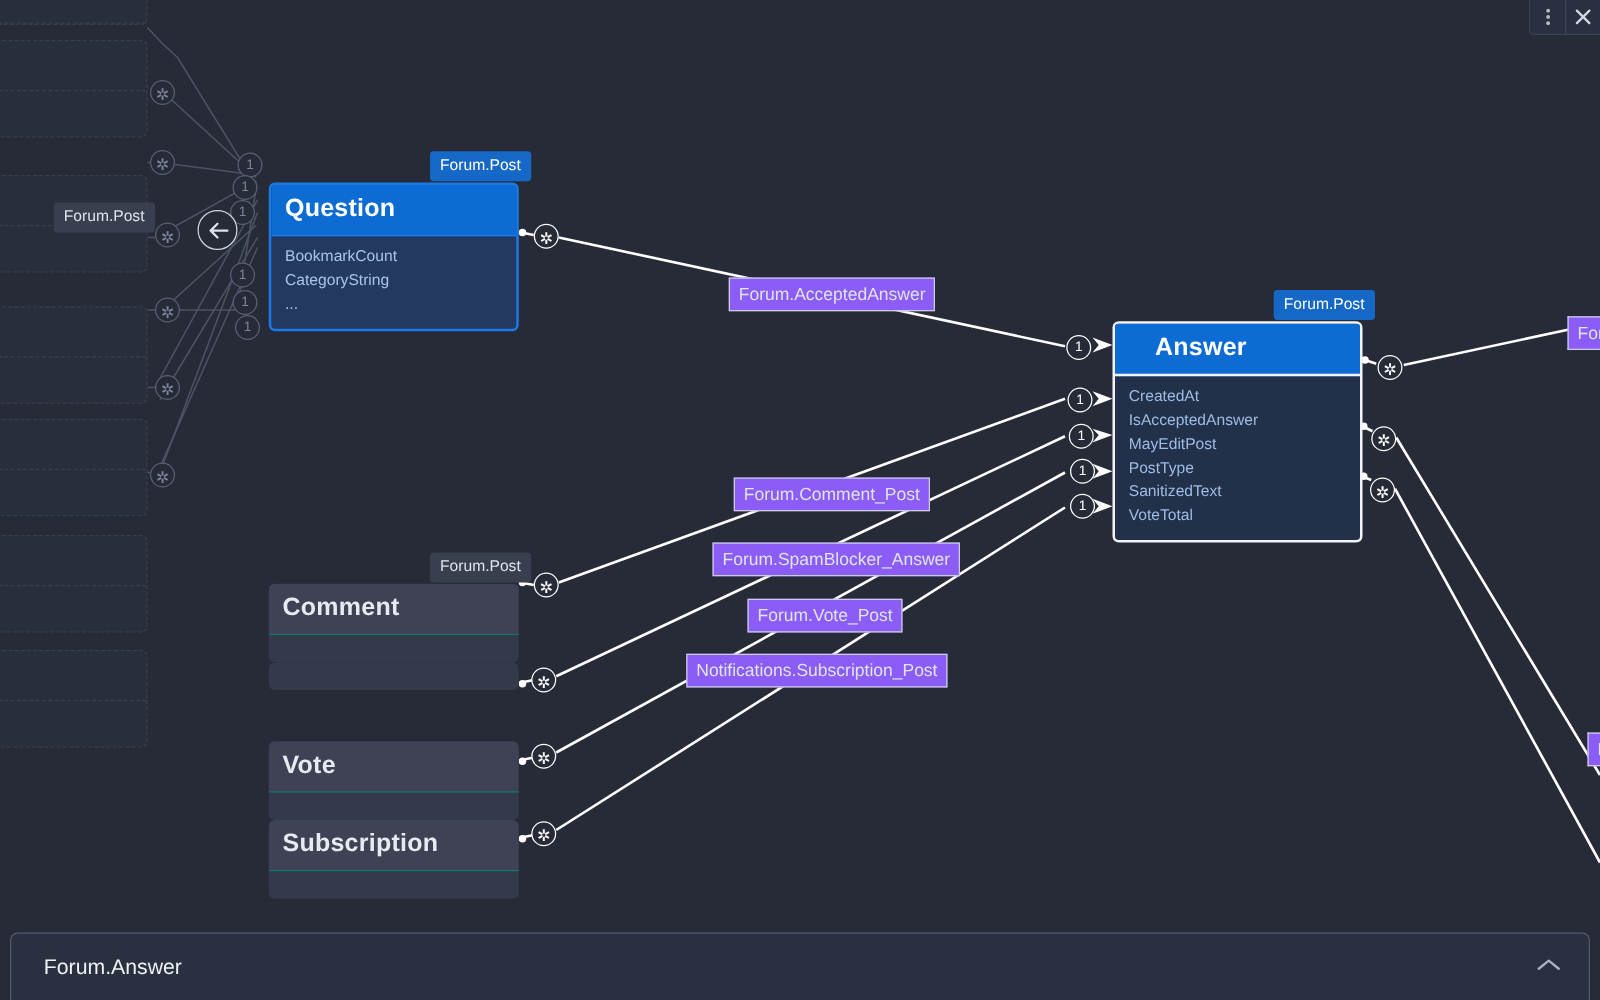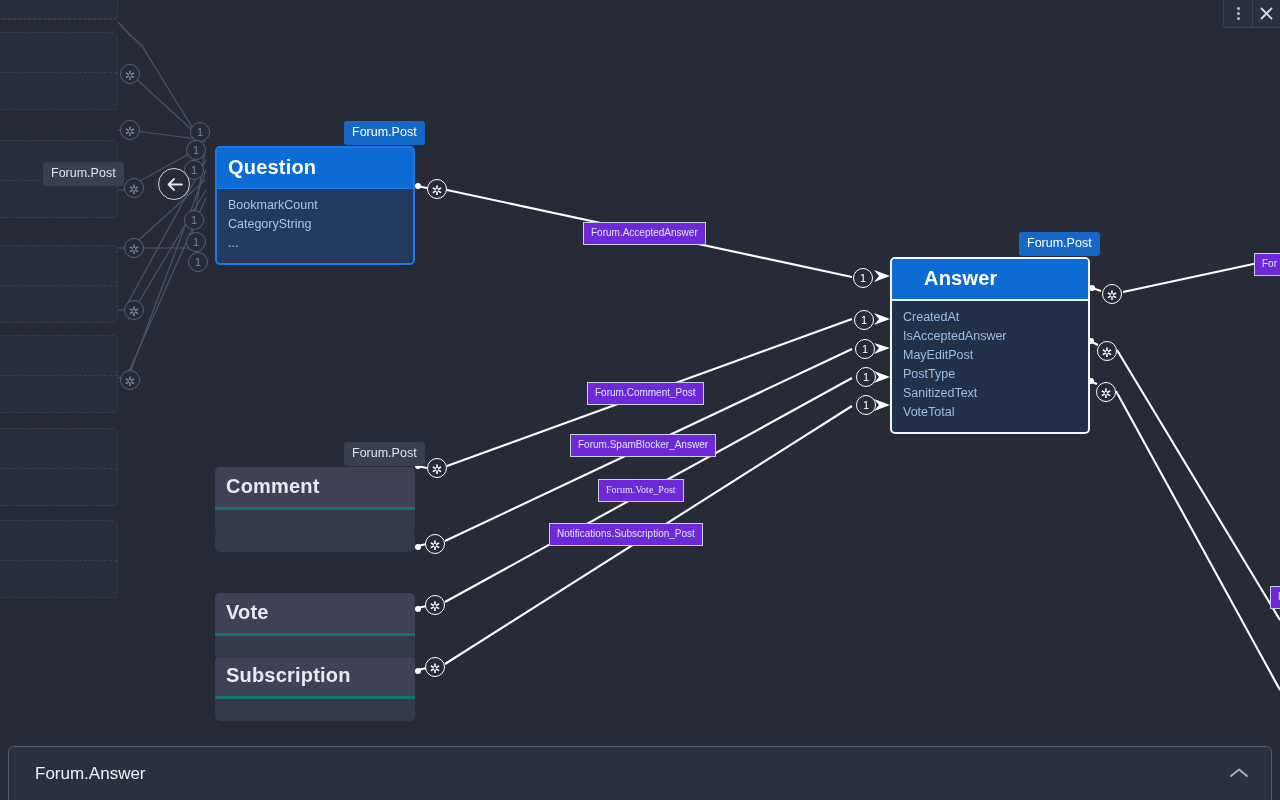--- a/index.html
+++ b/index.html
@@ -52,21 +52,21 @@
   .node.active .hdr { background: #0d6bd4; color: #ffffff; border-bottom: 1px solid #1b7ae8; }
   .node.active .field { color: #a8c4e8; }
 
   
   .node.focus { border: 2px solid #f2f4f8; background: #22304a; }
   .node.focus .hdr { background: #0d6bd4; color: #ffffff; border-bottom: 2px solid #f2f4f8; padding-left: 32px; }
   .node.focus .field { color: #9dbce4; }
 
   
   .node.dim { background: #353a4a; }
-  .node.dim .hdr { background: #3e4254; color: #e7eaf1; border-bottom: 3px solid #0f766e; }
+  .node.dim .hdr { background: #3e4254; color: #e7eaf1; border-bottom: 1px solid #0f766e; }
   .node.dim .body { min-height: 22px; padding: 0; }
 
   
   .ghost {
     position: absolute; border: 1px dashed #4a4f61; border-radius: 5px;
     background: #2c3140; opacity: .55; z-index: 10;
   }
   .ghost .gh { height: 40px; border-bottom: 1px dashed #4a4f61; }
   .ghost .gb { height: 35px; }
   .ghost .ghost-text { font-size: 12.5px; color: #6d8dbb; padding: 4px 6px; }
@@ -76,22 +76,22 @@
     position: absolute; z-index: 30;
     font-size: 12.5px; line-height: 1;
     padding: 5px 8px 6px; border-radius: 3px; white-space: nowrap;
   }
   .badge.on  { background: #1668c6; color: #ffffff; }
   .badge.off { background: #3a3f4f; color: #dfe3ec; }
 
   
   .elabel {
     position: absolute; z-index: 40;
-    font-size: 10px; line-height: 1; color: #dfe4ef;
-    background: #6d28d9; border: 1px solid #c9cedb;
+    font-size: 14px; line-height: 1; color: #dfe4ef;
+    background: #8b5cf6; border: 1px solid #c9cedb;
     padding: 5px 7px 6px; white-space: nowrap;
   }
   .elabel.clip { border-right: none; }
 
   
   .card {
     position: absolute; z-index: 35;
     width: 20px; height: 20px; border-radius: 50%;
     background: #272b38; border: 1.6px solid #ffffff;
     display: flex; align-items: center; justify-content: center;
@@ -282,21 +282,21 @@
   <div class="card" style="left:856px; top:367px;">1</div>
   <div class="card" style="left:856px; top:395px;">1</div>
 
   <div class="card many" style="left:1102px; top:284px;">✲</div>
   <div class="card many" style="left:1097px; top:341px;">✲</div>
   <div class="card many" style="left:1096px; top:382px;">✲</div>
 
   <div class="elabel" style="left:583px; top:222px;">Forum.AcceptedAnswer</div>
   <div class="elabel" style="left:587px; top:382px;">Forum.Comment_Post</div>
   <div class="elabel" style="left:570px; top:434px;">Forum.SpamBlocker_Answer</div>
-  <div class="elabel" style="left:598px; top:479px;font-family:Liberation Serif, serif;">Forum.Vote_Post</div>
+  <div class="elabel" style="left:598px; top:479px;">Forum.Vote_Post</div>
   <div class="elabel" style="left:549px; top:523px;">Notifications.Subscription_Post</div>
   <div class="elabel clip" style="left:1254px; top:253px;">For</div>
   <div class="elabel clip" style="left:1270px; top:586px;">F</div>
 
   <div class="winctl">
     <div class="btn">
       <span class="dots">
           <i></i>
           <i></i>
           <i></i>

